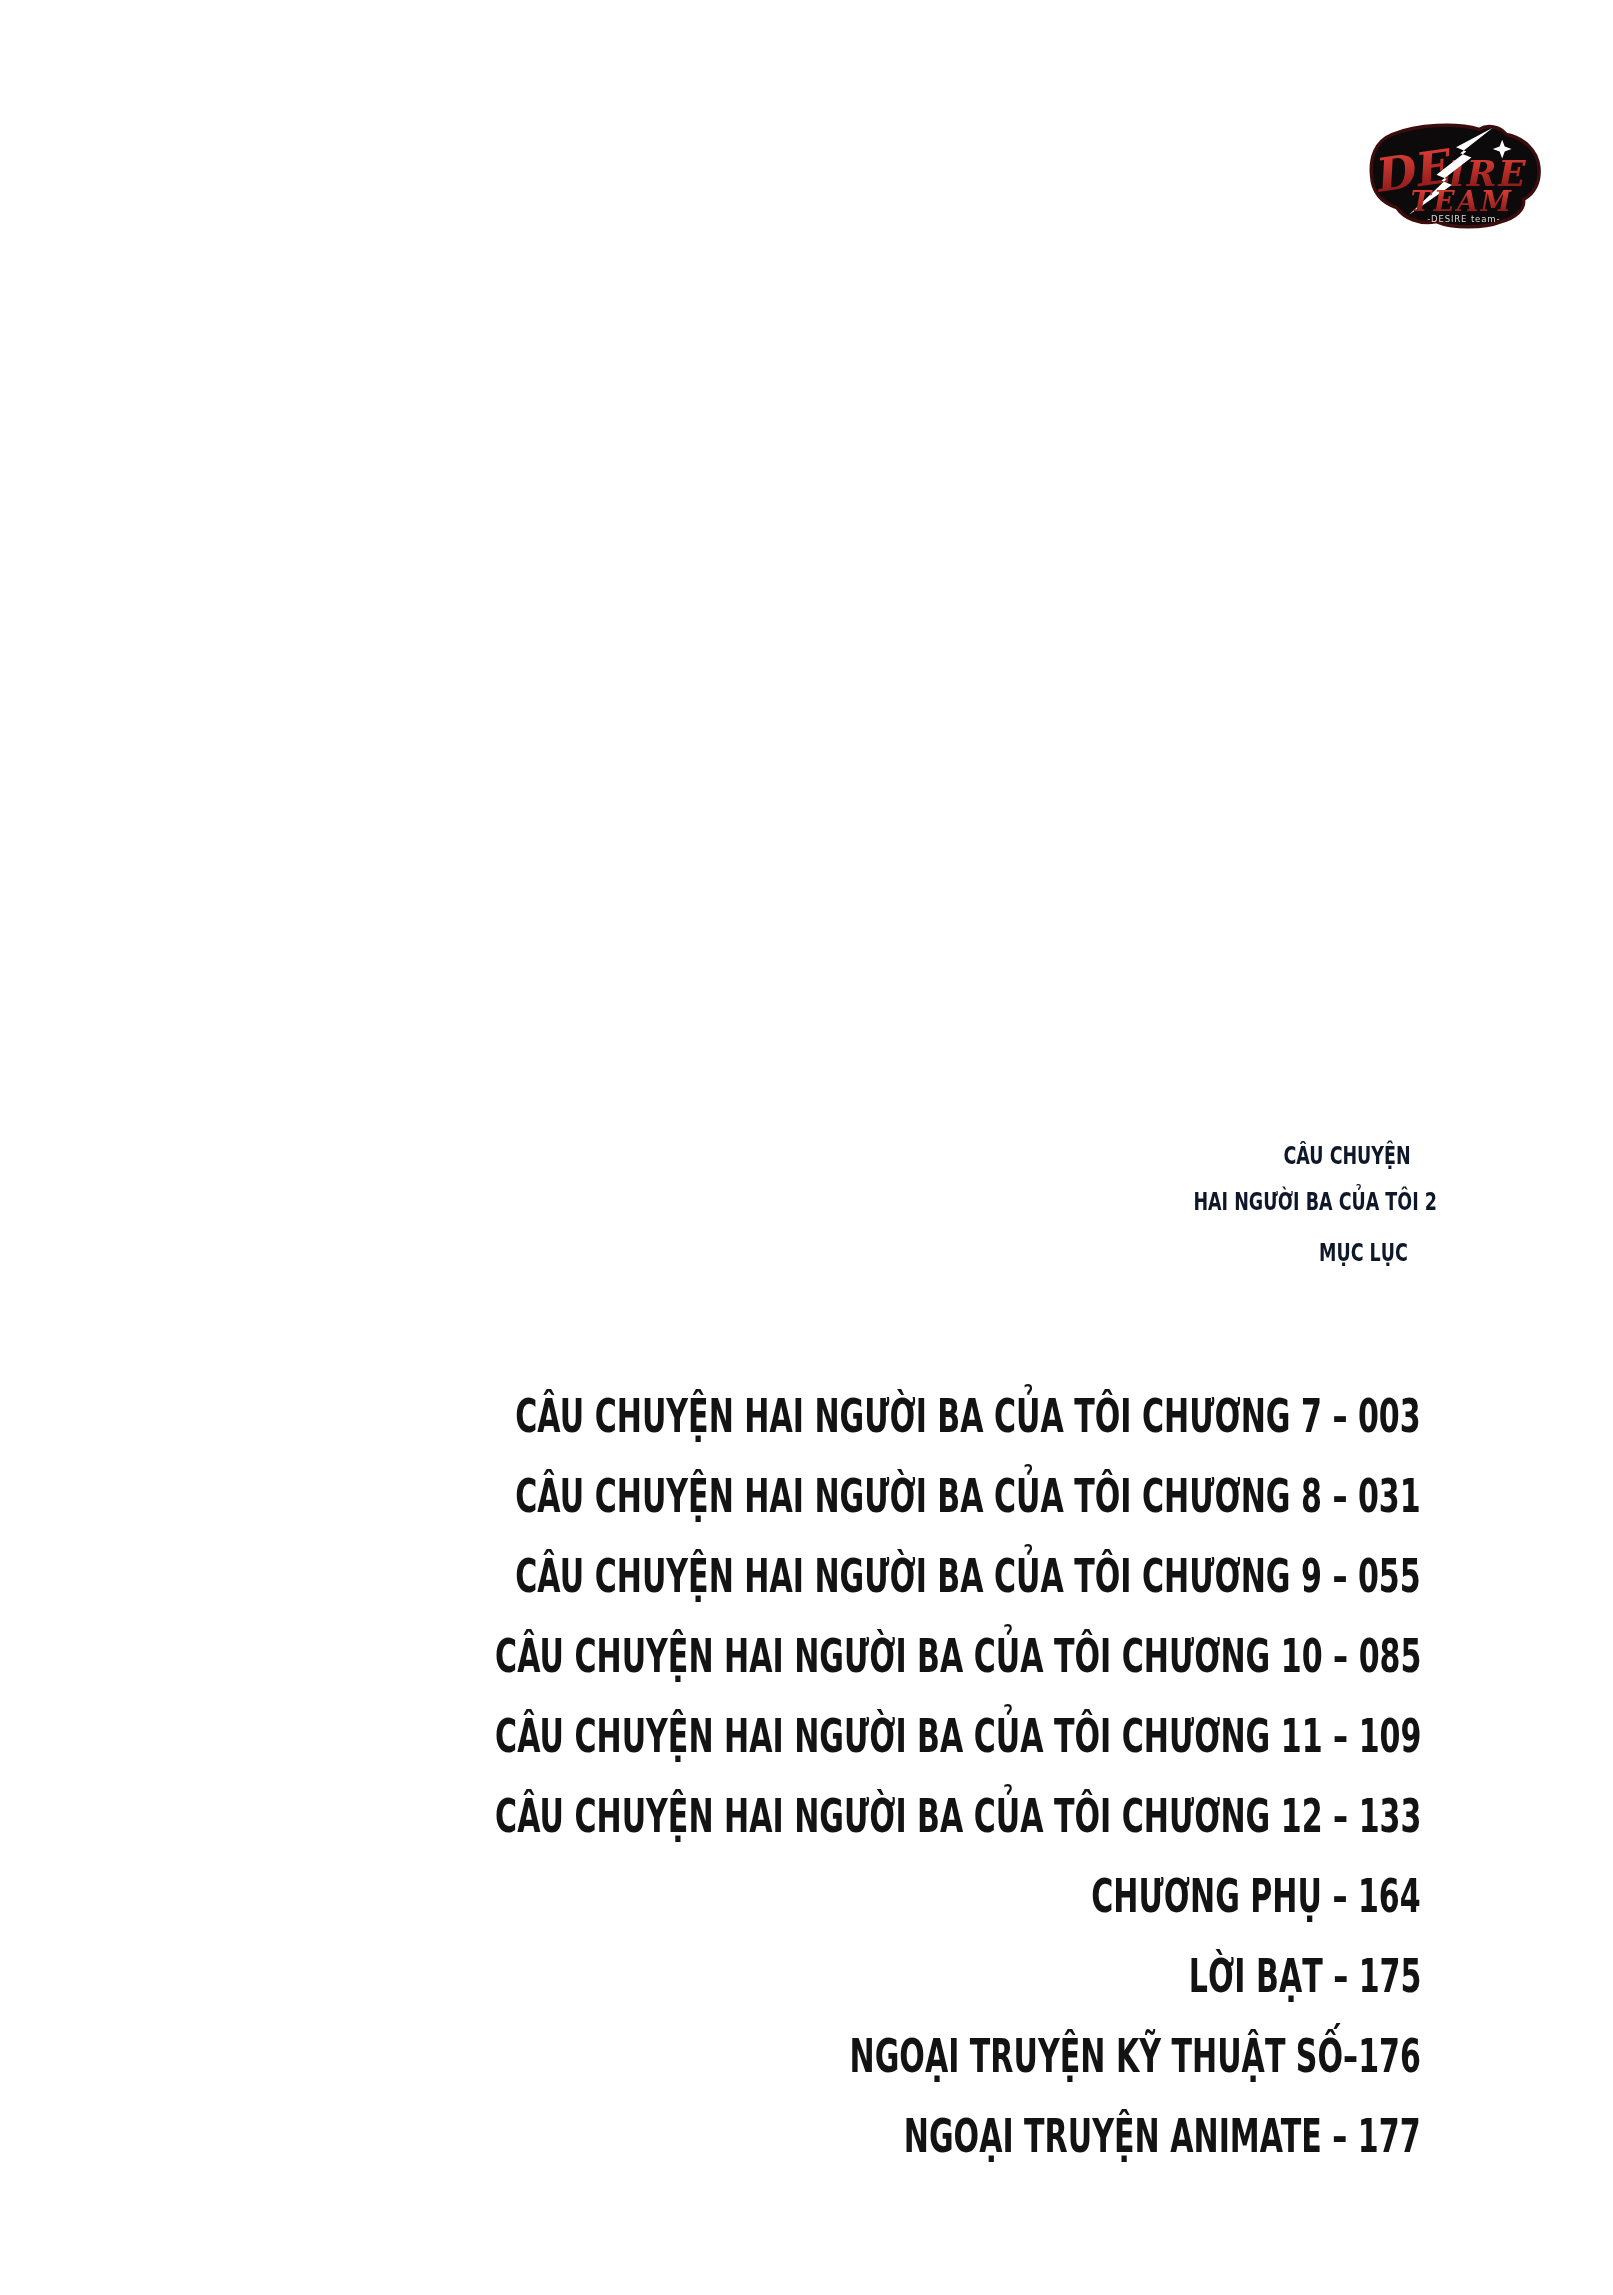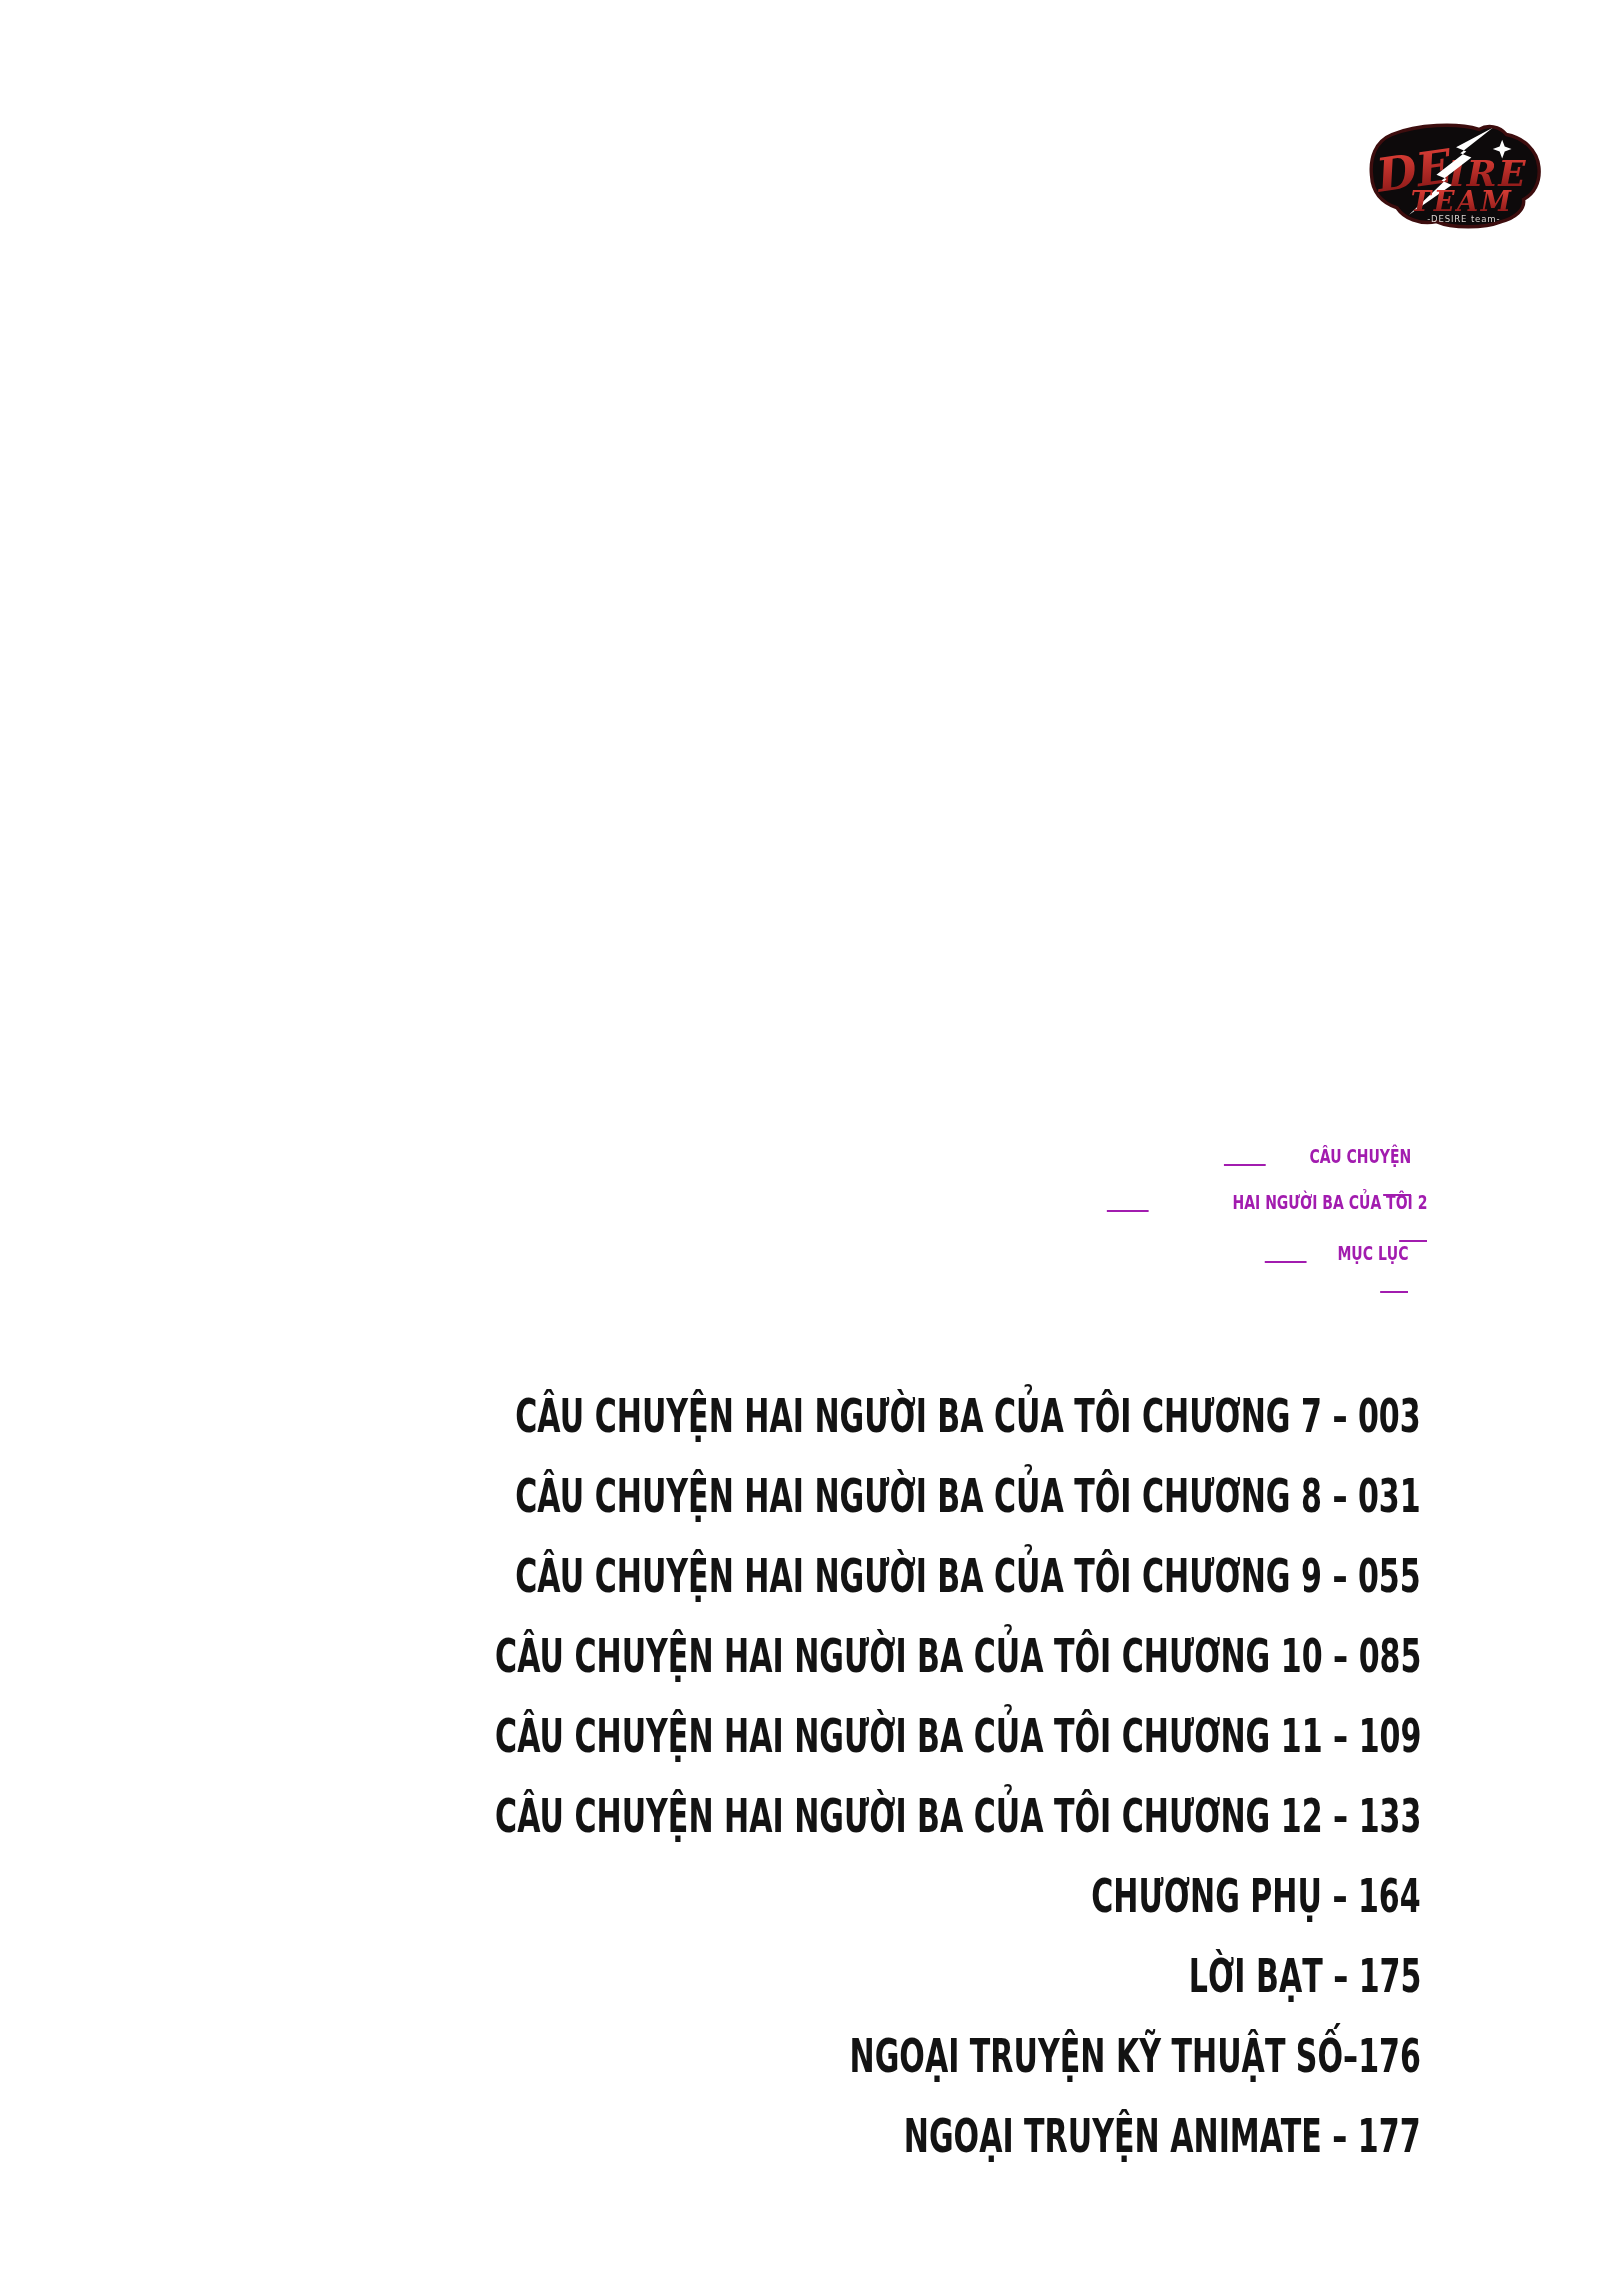--- a/index.html
+++ b/index.html
@@ -15,26 +15,26 @@
   
   .logo {
     position:absolute; left:1363px; top:120px;
     width:181px; height:111px;
   }
   .logo svg { width:100%; height:100%; display:block; }
 
   
   .title-line {
     position:absolute;
-    font-weight:700; font-size:20px; line-height:30px;
-    color:#a21caf; white-space:pre; text-align:right;text-decoration:underline;
+    font-weight:700; font-size:25px; line-height:30px;
+    color:#0f172a; white-space:pre; text-align:right;
   }
   .tl-inner { display:inline-block; transform:scaleX(0.70); transform-origin:right center; white-space:pre; }
   .tl-1 { right:202px; top:1111px; }
-  .tl-2 { right:186px; top:1157px; }
+  .tl-2 { right:176px; top:1157px; }
   .tl-3 { right:205px; top:1208px; }
 
   
   .toc {
     position:absolute; right:192px; top:1375px;
     display:flex; flex-direction:column;
   }
   .toc-row {
     height:80px;
     display:flex; justify-content:flex-end; align-items:center;

